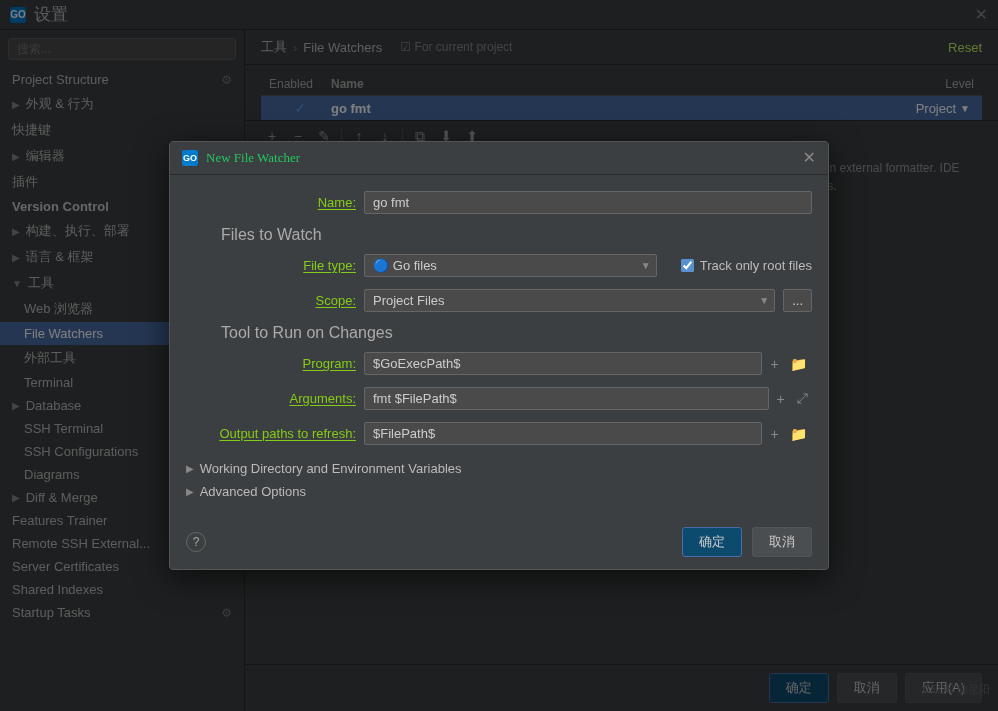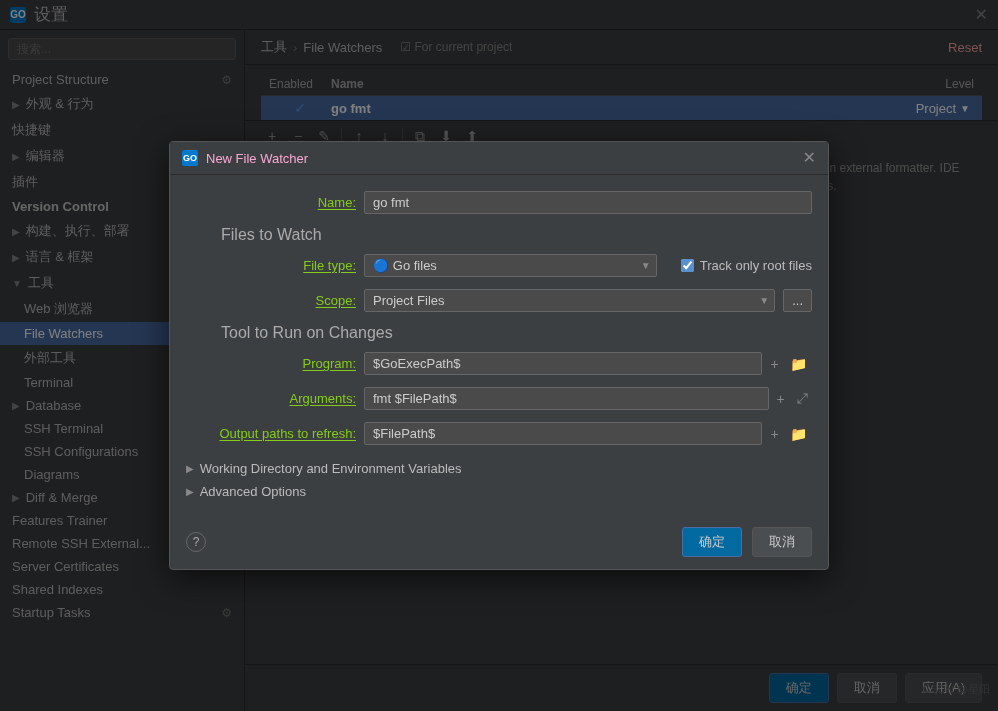--- a/index.html
+++ b/index.html
@@ -129,21 +129,21 @@
     .breadcrumb-arrow { color: #777; }
     .breadcrumb-current { color: #bbb; font-weight: 500; }
     .breadcrumb-project {
       color: #888;
       font-size: 12px;
       margin-left: 12px;
       display: flex; align-items: center; gap: 4px;
     }
     .reset-btn {
       margin-left: auto;
-      color: #fca5a5;
+      color: #bef264;
       cursor: pointer;
       font-size: 13px;
     }
 
     
     .table-area {
       padding: 8px 16px 0;
     }
     .table-header {
       display: flex;
@@ -218,21 +218,21 @@
     .btn {
       padding: 5px 16px;
       border-radius: 3px;
       border: 1px solid #555;
       cursor: pointer;
       font-size: 13px;
       background: #4a4e51;
       color: #ccc;
     }
     .btn-primary {
-      background: #0369a1;
+      background: #0c4a6e;
       border-color: #4a6da7;
       color: #ccc;
     }
 
     
     .modal-overlay {
       position: absolute;
       top: 0; left: 0; right: 0; bottom: 0;
       background: rgba(0,0,0,0.5);
       z-index: 100;
@@ -259,22 +259,23 @@
     .dialog-logo {
       width: 16px; height: 16px;
       background: #007acc;
       border-radius: 2px;
       margin-right: 8px;
       display: flex; align-items: center; justify-content: center;
       font-size: 9px; color: white; font-weight: bold;
     }
     .dialog-title {
       font-size: 13px;
-      color: #f9a8d4;
+      color: #22c55e;
       font-weight: 500;
+      font-family: Liberation Serif, serif;
     }
     .dialog-close {
       margin-left: auto;
       cursor: pointer;
       color: #888;
       font-size: 16px;
       line-height: 1;
       background: none;
       border: none;
     }

